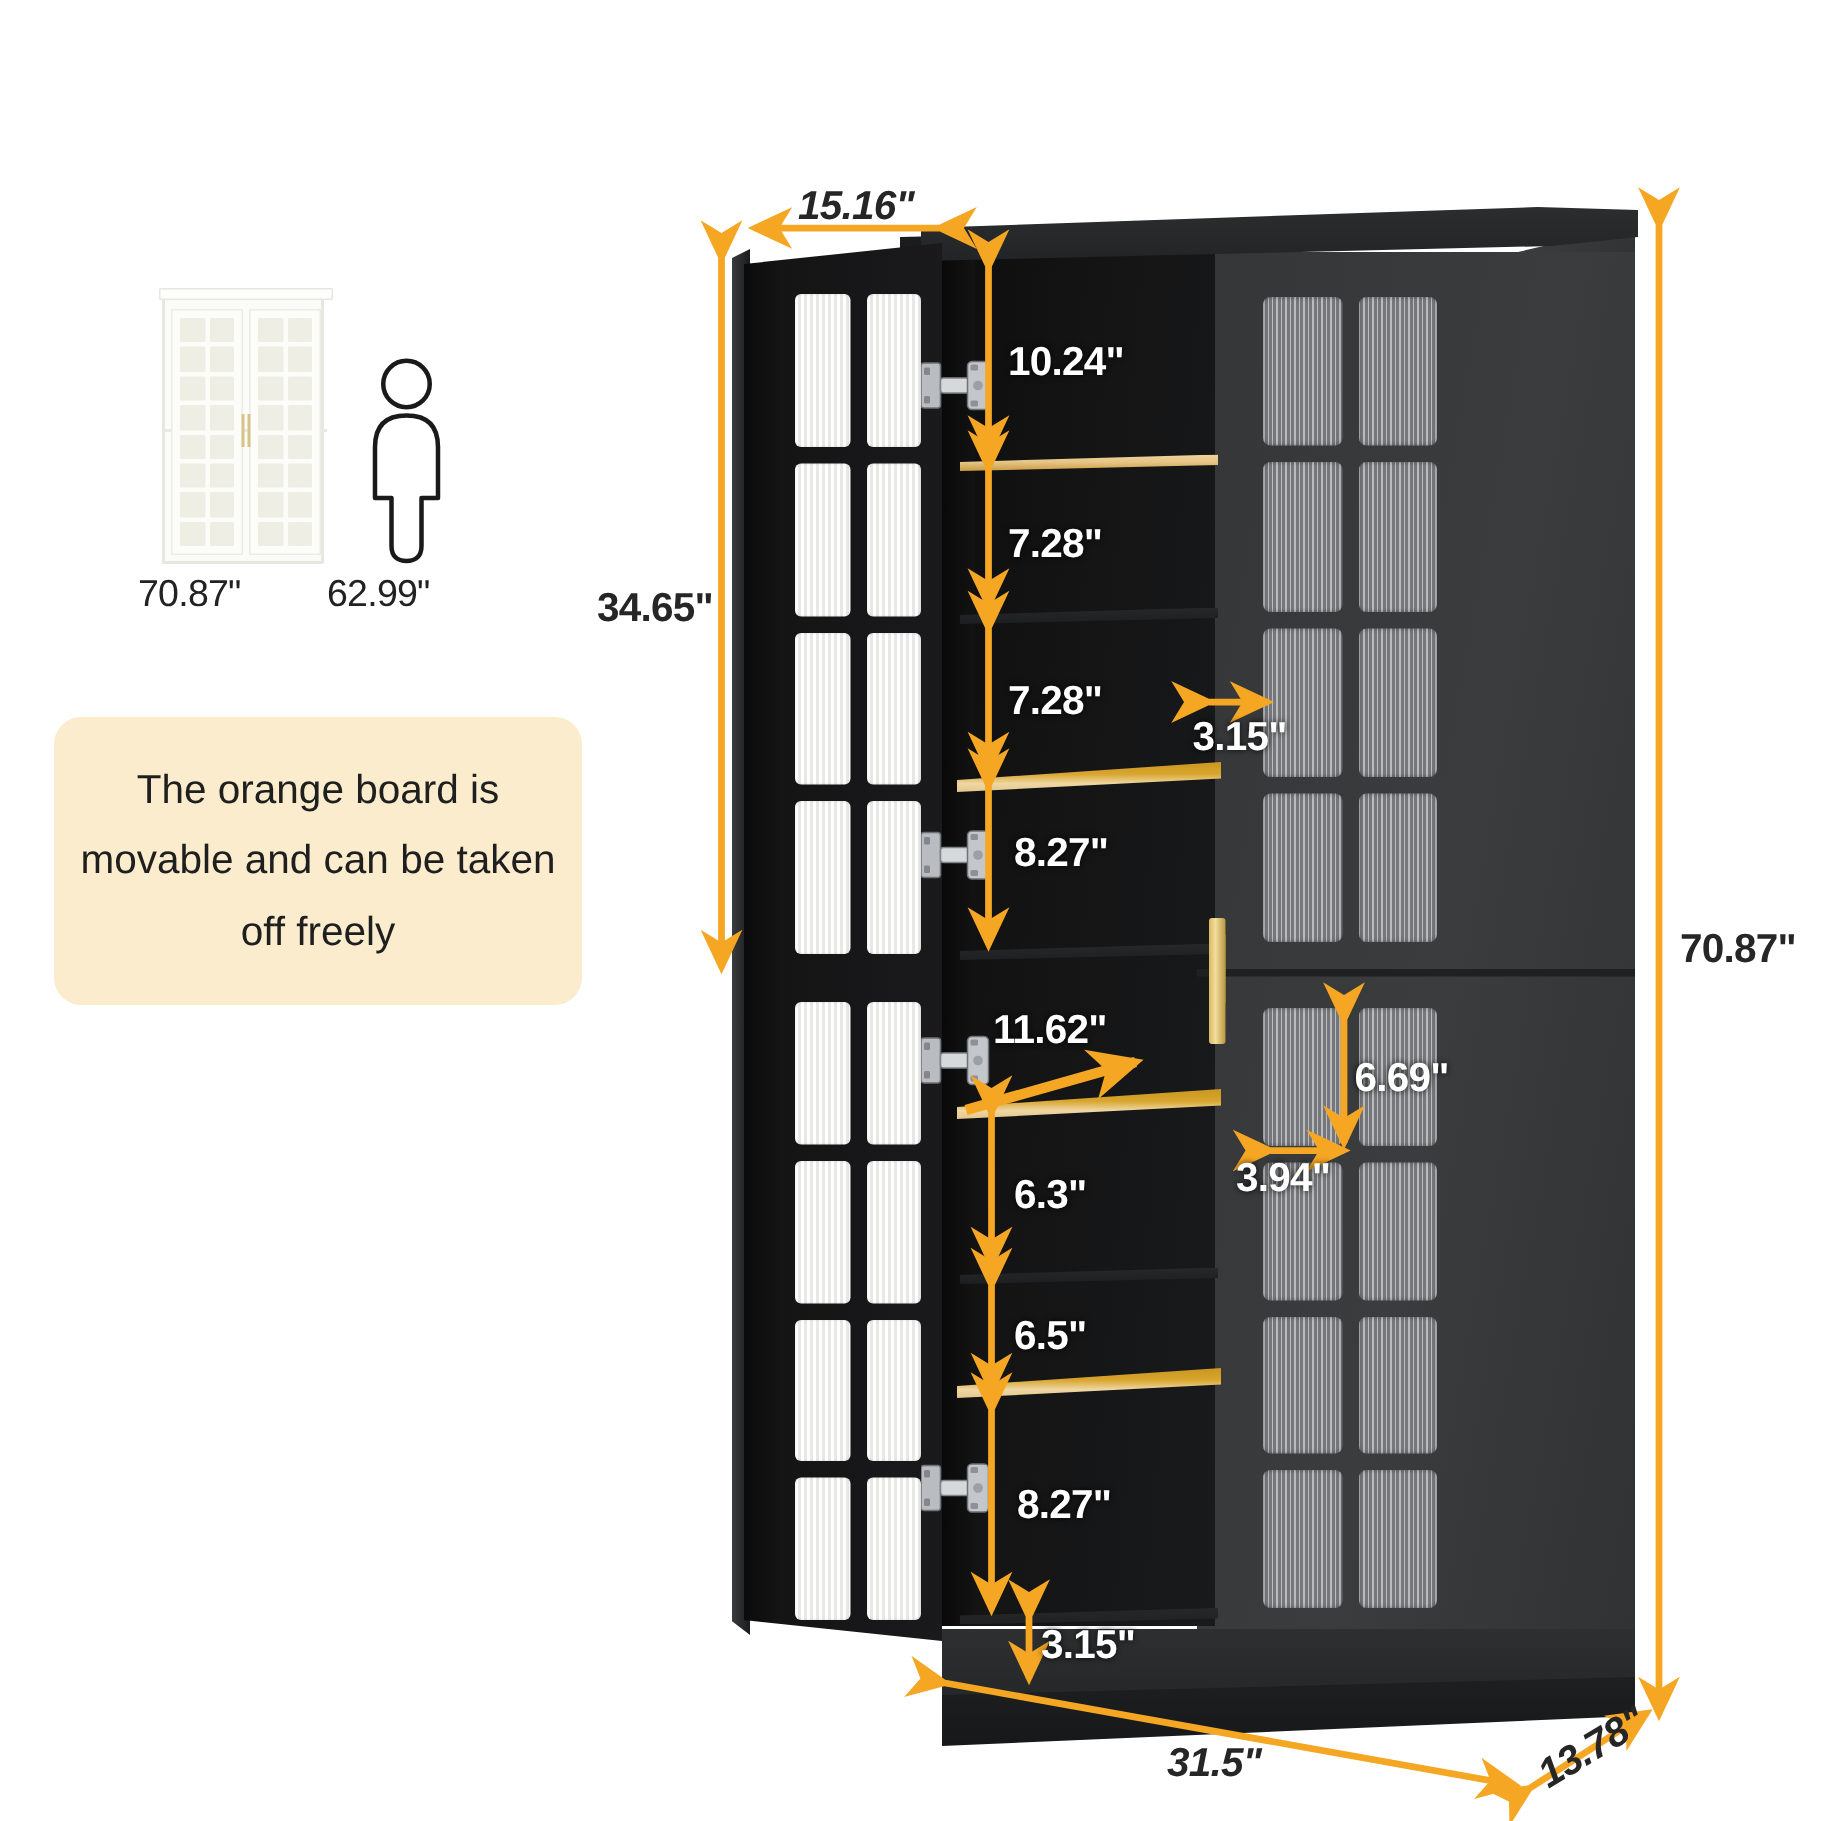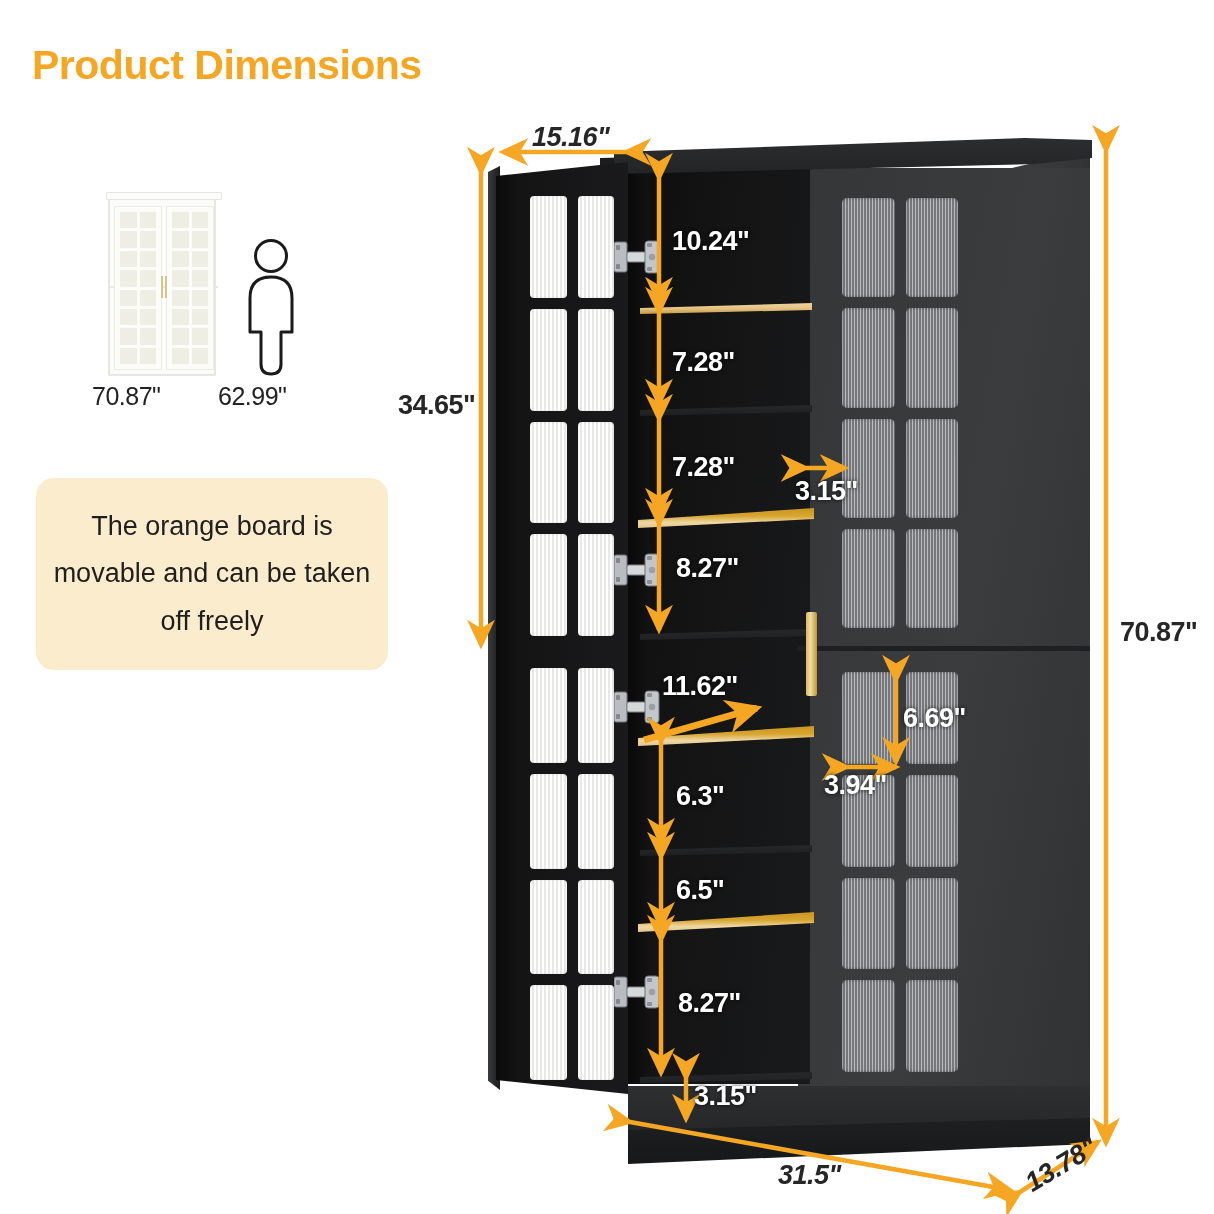--- a/index.html
+++ b/index.html
@@ -179,21 +179,20 @@
   .dlabel.dark {
     color: #262626; font-size: 27px; font-weight: bold; letter-spacing: -0.5px;
   }
   .dlabel.darkit { font-style: italic; }
 </style>
 </head>
 <body>
 
 <div id="stage">
 
-  <div class="title">Product Dimensions</div>
 
   <div class="cmp-wrap">
 
     <div class="mini-cab">
       <div class="mini-cab-top"></div>
       <div class="mini-mid"></div>
       <div class="mini-door left">
         <div class="mini-pane"></div>
           <div class="mini-pane"></div>
         <div class="mini-pane"></div>

